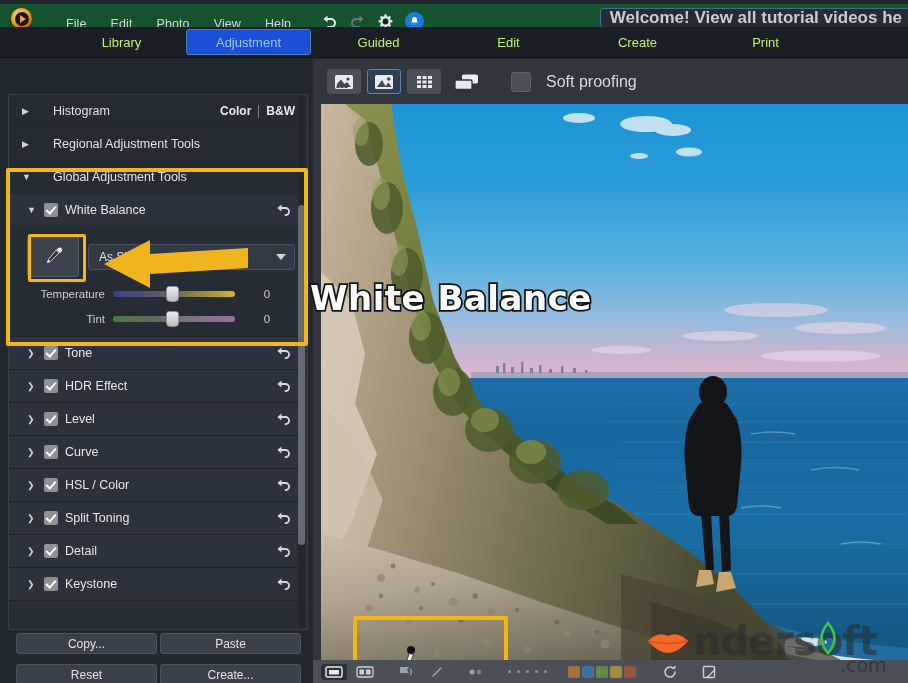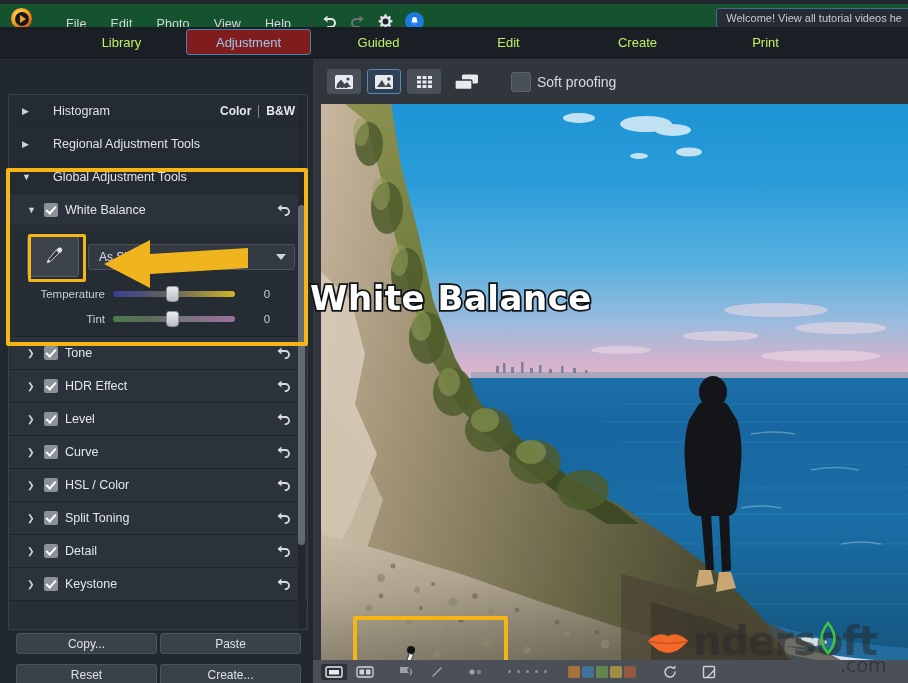--- a/index.html
+++ b/index.html
@@ -64,37 +64,37 @@
     position: absolute; right: -4px; top: 4px;
     height: 20px; min-width: 190px;
     background: #272c34;
     border: 1px solid #3f6d8f;
     border-radius: 3px;
     display: flex; align-items: center;
     padding: 0 9px;
     overflow: hidden;
   }
   .welcome span {
-    color: #c6ccd4; font-size: 11px; white-space: nowrap;
+    color: #c6ccd4; font-size: 17px; white-space: nowrap; font-weight: bold;
   }
 
   
   .modulebar {
     position: absolute; left: 0; top: 27px; width: 908px; height: 31px;
     background: #1a1e25;
     border-bottom: 1px solid #11141a;
   }
   .modtab {
     position: absolute; top: 2px; height: 26px;
     display: flex; align-items: center; justify-content: center;
     color: #bef264; font-size: 13px;
     border-radius: 3px; cursor: pointer;
   }
   .modtab.active {
-    background: #7f1d1d;
+    background: #1d4ed8;
     border: 1px solid #4a7fa8;
     color: #9ec8ee;
   }
 
   
   .leftpanel {
     position: absolute; left: 0; top: 59px; width: 313px; height: 624px;
     background: #222830;
   }
   .panel-tabs {
@@ -288,21 +288,21 @@
     display: flex; align-items: center; justify-content: center;
     cursor: pointer;
   }
   .vbtn.active { background: #2f4055; border: 1px solid #5a87b5; }
   .vbtn.plain { background: transparent; width: 40px; }
   .sp-check {
     width: 20px; height: 20px; border-radius: 3px;
     background: #4a505a; border: 1px solid #5c636d;
     margin-left: 18px; cursor: pointer;
   }
-  .sp-label { color: #d6dae0; font-size: 14px; }
+  .sp-label { color: #d6dae0; font-size: 16px; margin-left: 9px; }
 
   .canvas-wrap {
     position: absolute; left: 0; top: 45px; width: 595px; height: 556px;
     background: #31363d; overflow: hidden;
   }
   .photo {
     position: absolute; left: 8px; top: 0; width: 587px; height: 556px;
     overflow: hidden;
   }
 

